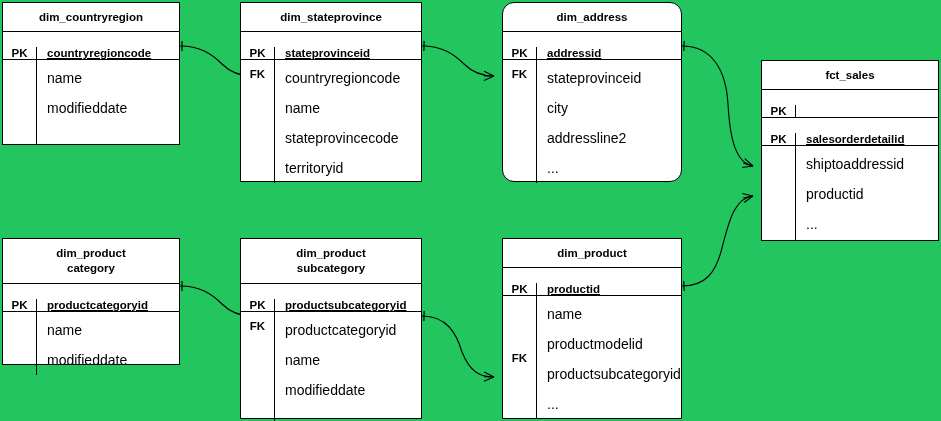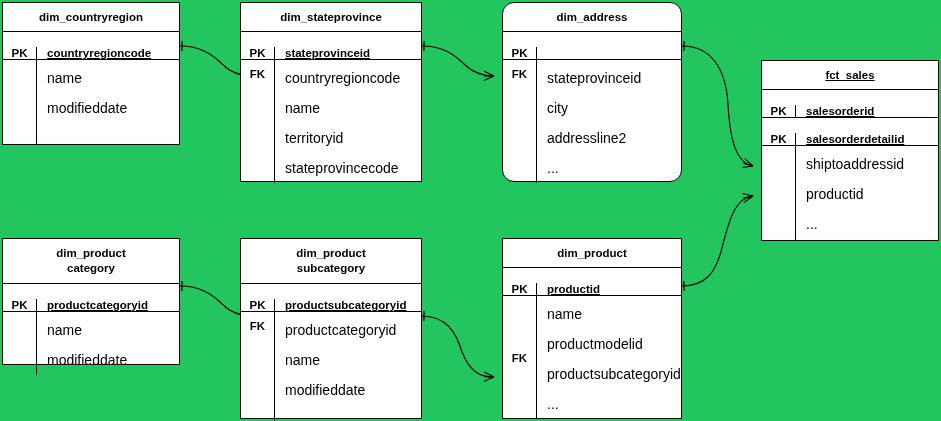--- a/index.html
+++ b/index.html
@@ -185,47 +185,47 @@
           <div class="key-cell center">PK</div>
           <div class="field-cell">
             <span class="pk-name">stateprovinceid</span>
           </div>
         </div>
         <div class="fields-block">
           <div class="key-cell">FK</div>
           <div class="fields-list">
             <div class="field-line">countryregioncode</div>
             <div class="field-line">name</div>
+            <div class="field-line">stateprovincecode</div>
             <div class="field-line">territoryid</div>
-            <div class="field-line">stateprovincecode</div>
           </div>
         </div>
       </div>
       <div class="entity" style="left: 502px; top: 2px; width: 180px; height: 180px; border-radius: 12px;">
         <div class="entity-title" style="height: 29px; flex: 0 0 29px;"><span>dim_address</span></div>
         <div class="entity-row row-divider" style="height: 28px; flex: 0 0 28px;">
           <div class="key-cell center">PK</div>
+          <div class="field-cell">
+            <span class="pk-name">addressid</span>
+          </div>
         </div>
         <div class="fields-block">
           <div class="key-cell">FK</div>
           <div class="fields-list">
             <div class="field-line">stateprovinceid</div>
             <div class="field-line">city</div>
             <div class="field-line">addressline2</div>
             <div class="field-line">...</div>
           </div>
         </div>
       </div>
       <div class="entity" style="left: 761px; top: 60px; width: 178px; height: 181px;">
-        <div class="entity-title" style="height: 29px; flex: 0 0 29px; text-decoration: underline;"><span>fct_sales</span></div>
-        <div class="entity-row row-divider" style="height: 28px; flex: 0 0 28px;">
-          <div class="key-cell center">PK</div>
-          <div class="field-cell">
-            <span class="pk-name">salesorderid</span>
-          </div>
+        <div class="entity-title" style="height: 29px; flex: 0 0 29px;"><span>fct_sales</span></div>
+        <div class="entity-row row-divider" style="height: 28px; flex: 0 0 28px;">
+          <div class="key-cell center">PK</div>
         </div>
         <div class="entity-row row-divider" style="height: 28px; flex: 0 0 28px;">
           <div class="key-cell center">PK</div>
           <div class="field-cell">
             <span class="pk-name">salesorderdetailid</span>
           </div>
         </div>
         <div class="fields-block">
           <div class="key-cell"></div>
           <div class="fields-list">

